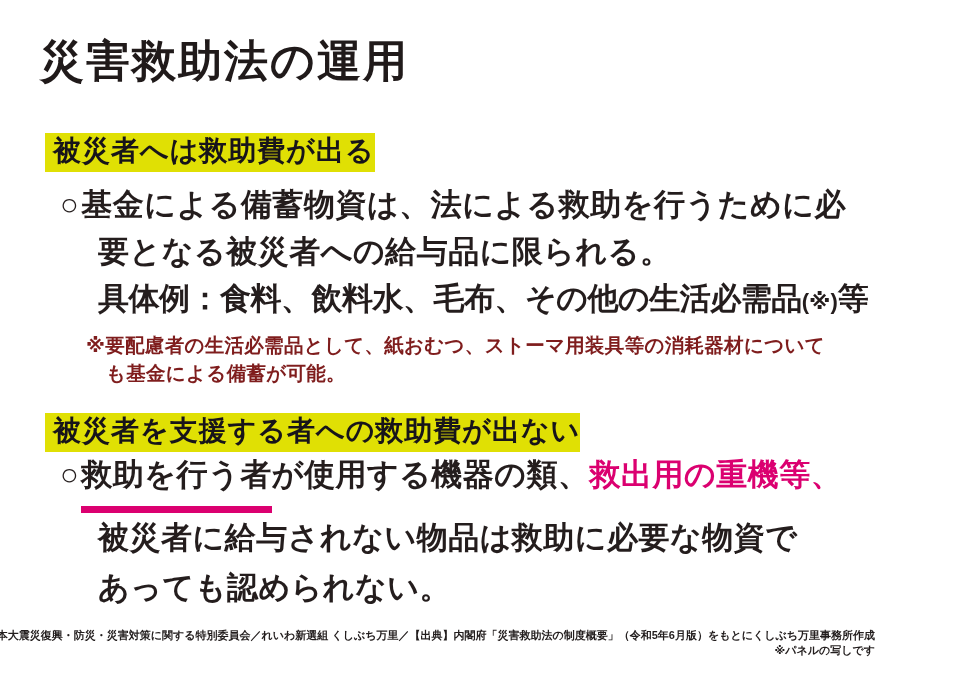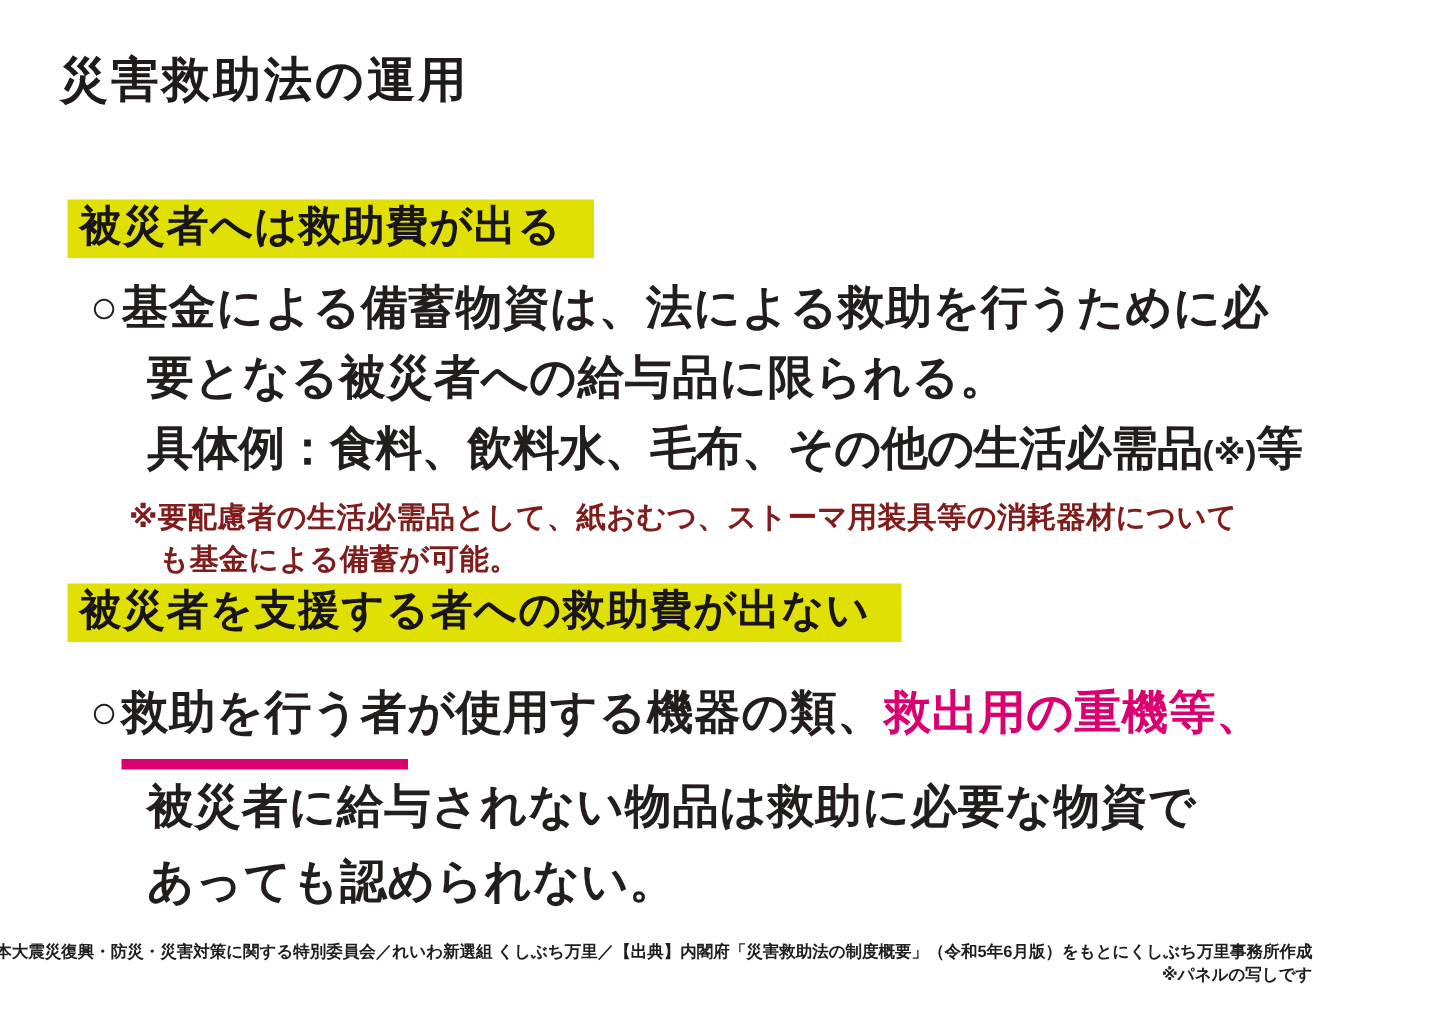--- a/index.html
+++ b/index.html
@@ -7,45 +7,45 @@
     --pink:#db0070;
     --yellow:#e0e004;
   }
   html,body{margin:0;padding:0;background:#fff;}
   body{font-family:"Liberation Sans","DejaVu Sans",sans-serif;color:var(--ink);}
   .slide{position:relative;width:963px;height:680px;background:#fff;overflow:hidden;}
 
   
   .title{
     position:absolute;left:40px;top:32px;
-    font-size:32px;font-weight:900;letter-spacing:2px;color:#201a1a;
+    font-size:44px;font-weight:900;letter-spacing:2px;color:#201a1a;
   }
 
   
   .logo{position:absolute;left:850px;top:28px;width:100px;text-align:center;}
   .logo .flag-svg{display:block;margin:0 auto;}
   .logo .sub{
     font-size:13px;font-weight:700;letter-spacing:3px;color:#2a2424;
     margin-top:1px;font-family:"Liberation Serif","DejaVu Serif",serif;
     white-space:nowrap;
   }
   .logo .heart{color:var(--pink);font-size:8px;vertical-align:1px;}
   .logo .tagline{
     font-size:5px;color:#8a8484;letter-spacing:1px;margin-top:1px;white-space:nowrap;
   }
 
   
   .highlight{
     position:absolute;left:45px;display:inline-block;
     background:var(--yellow);color:#17141a;
     font-size:28px;font-weight:800;letter-spacing:1px;
-    padding:3px 21px 5px 8px;line-height:1.1;white-space:nowrap;
+    padding:3px 0 5px 8px;line-height:1.1;white-space:nowrap;
   }
   .h1pos{top:133px;}
-  .h2pos{top:389px;}
+  .h2pos{top:413px;}
 
   
   .bullet{
     position:absolute;left:60px;
     font-size:31px;font-weight:800;letter-spacing:0.5px;color:#241d1d;
     white-space:nowrap;
   }
   .b1pos{top:181px;line-height:47px;}
   .b2pos{top:450px;line-height:50px;}
   .bullet .wrap{padding-left:38px;}

